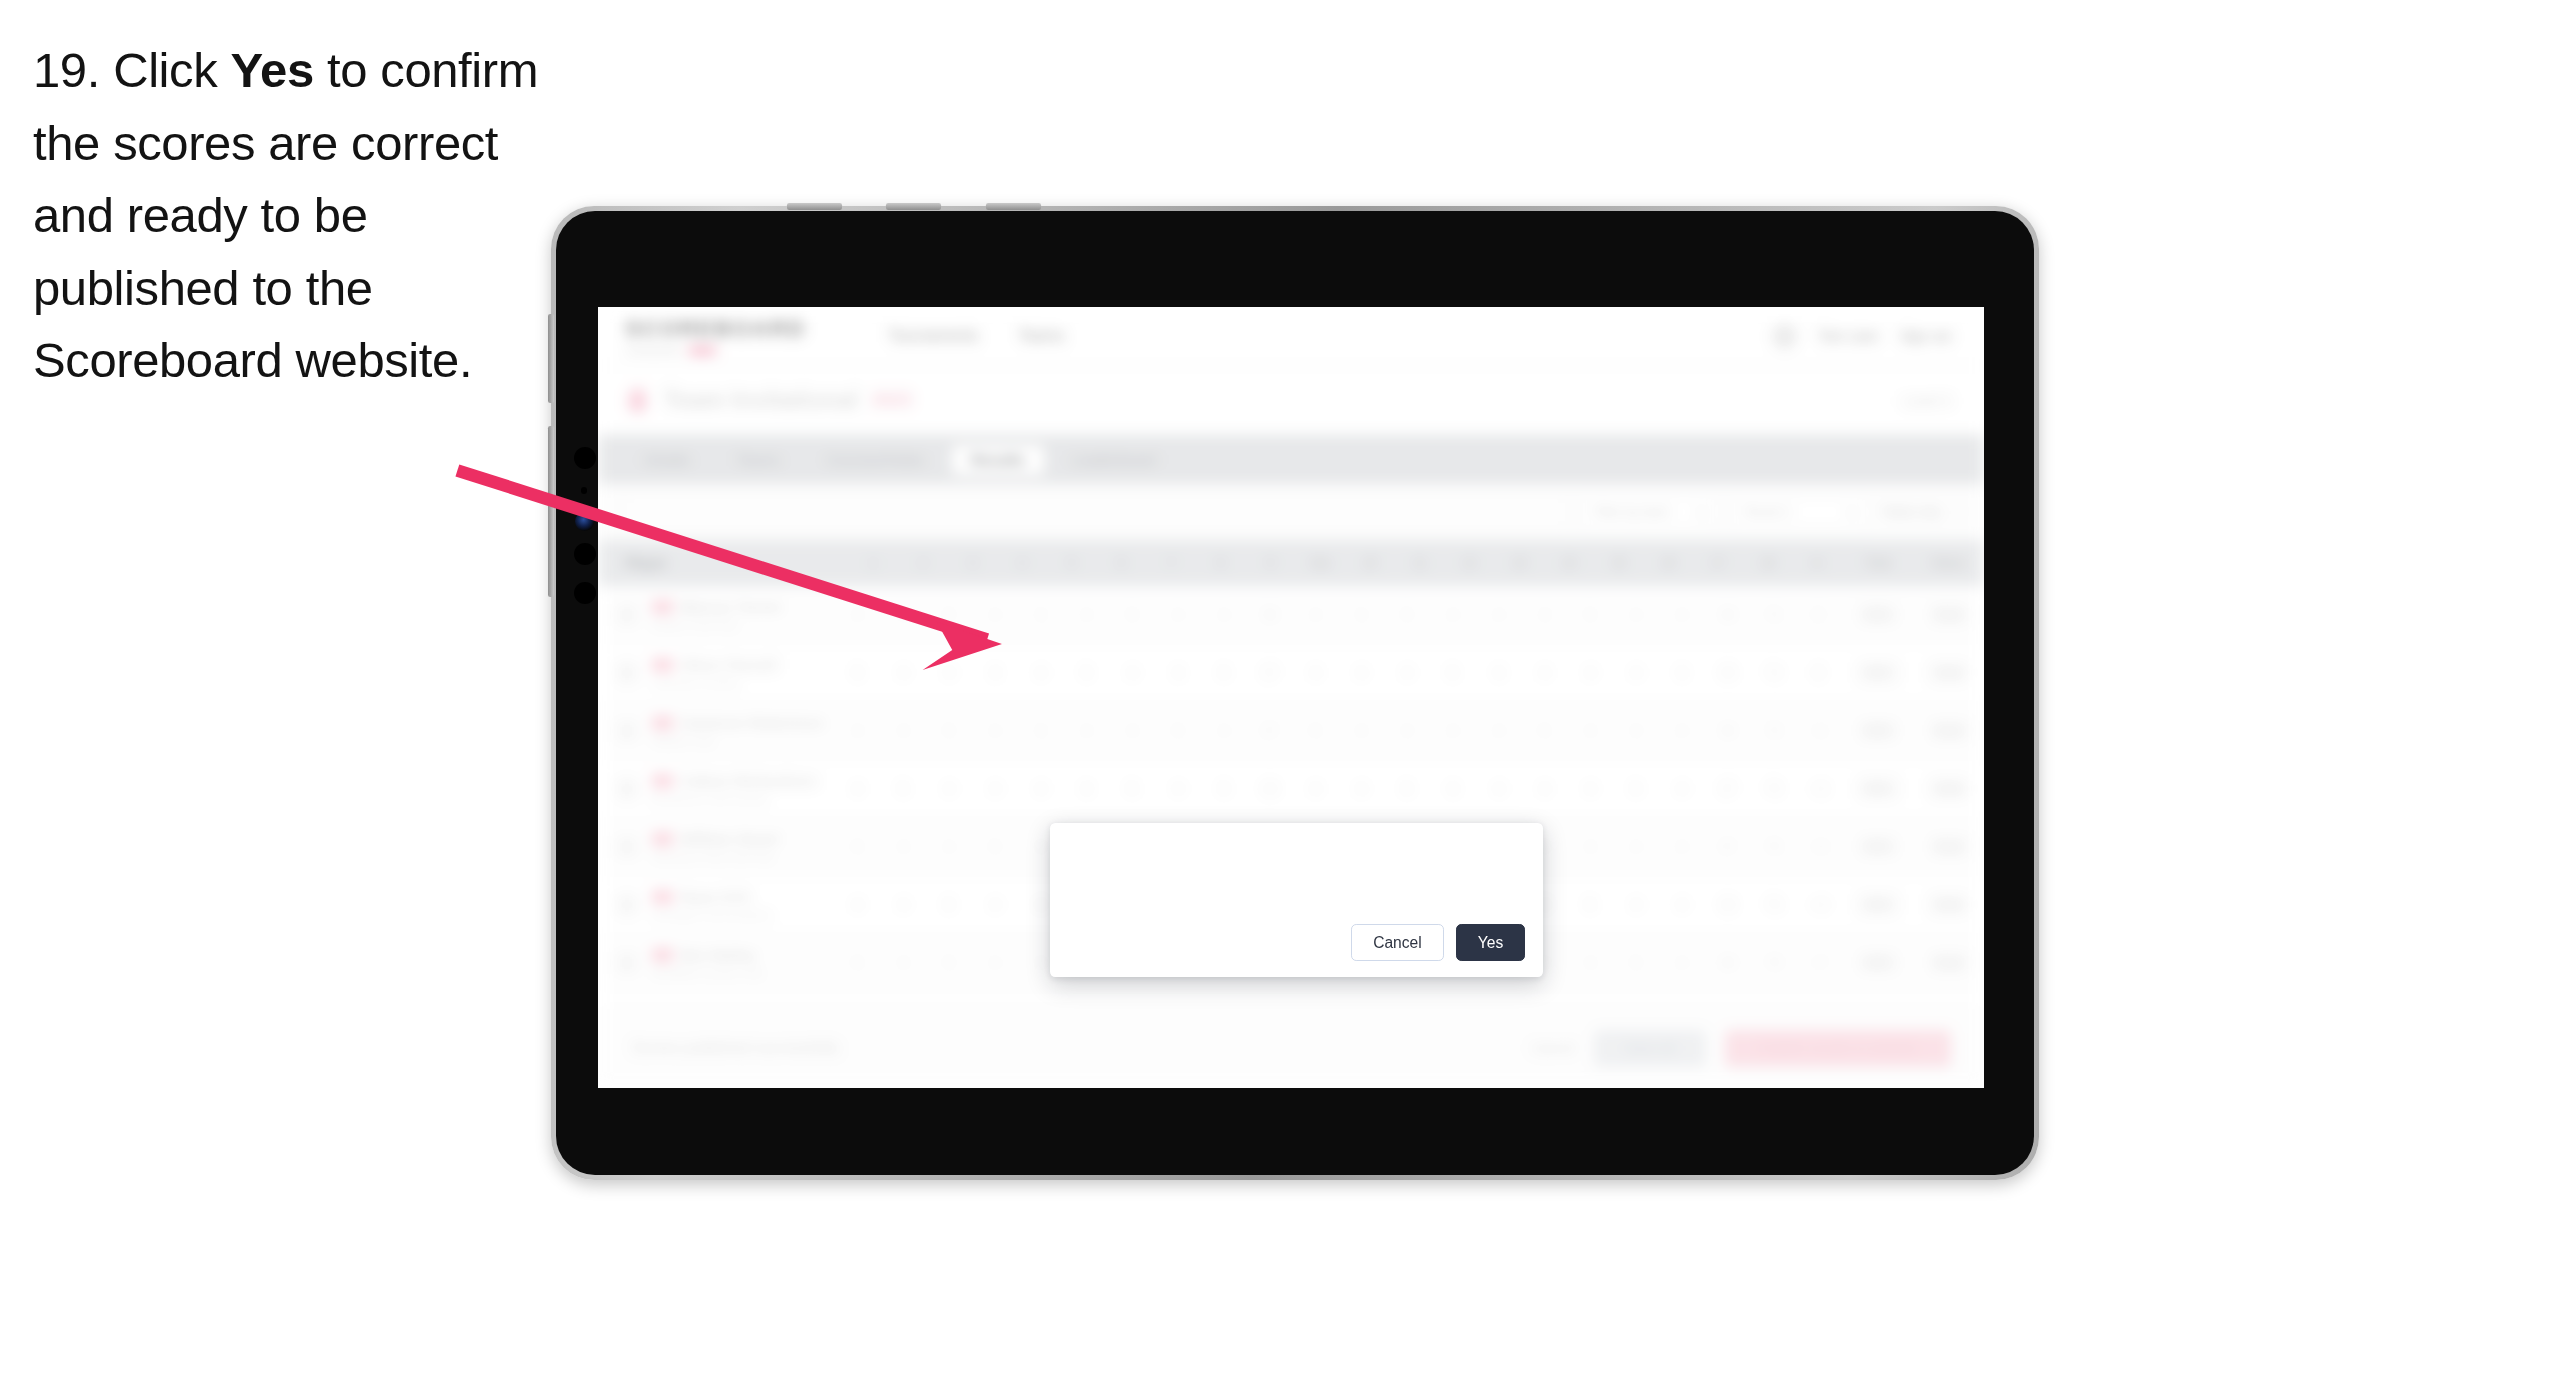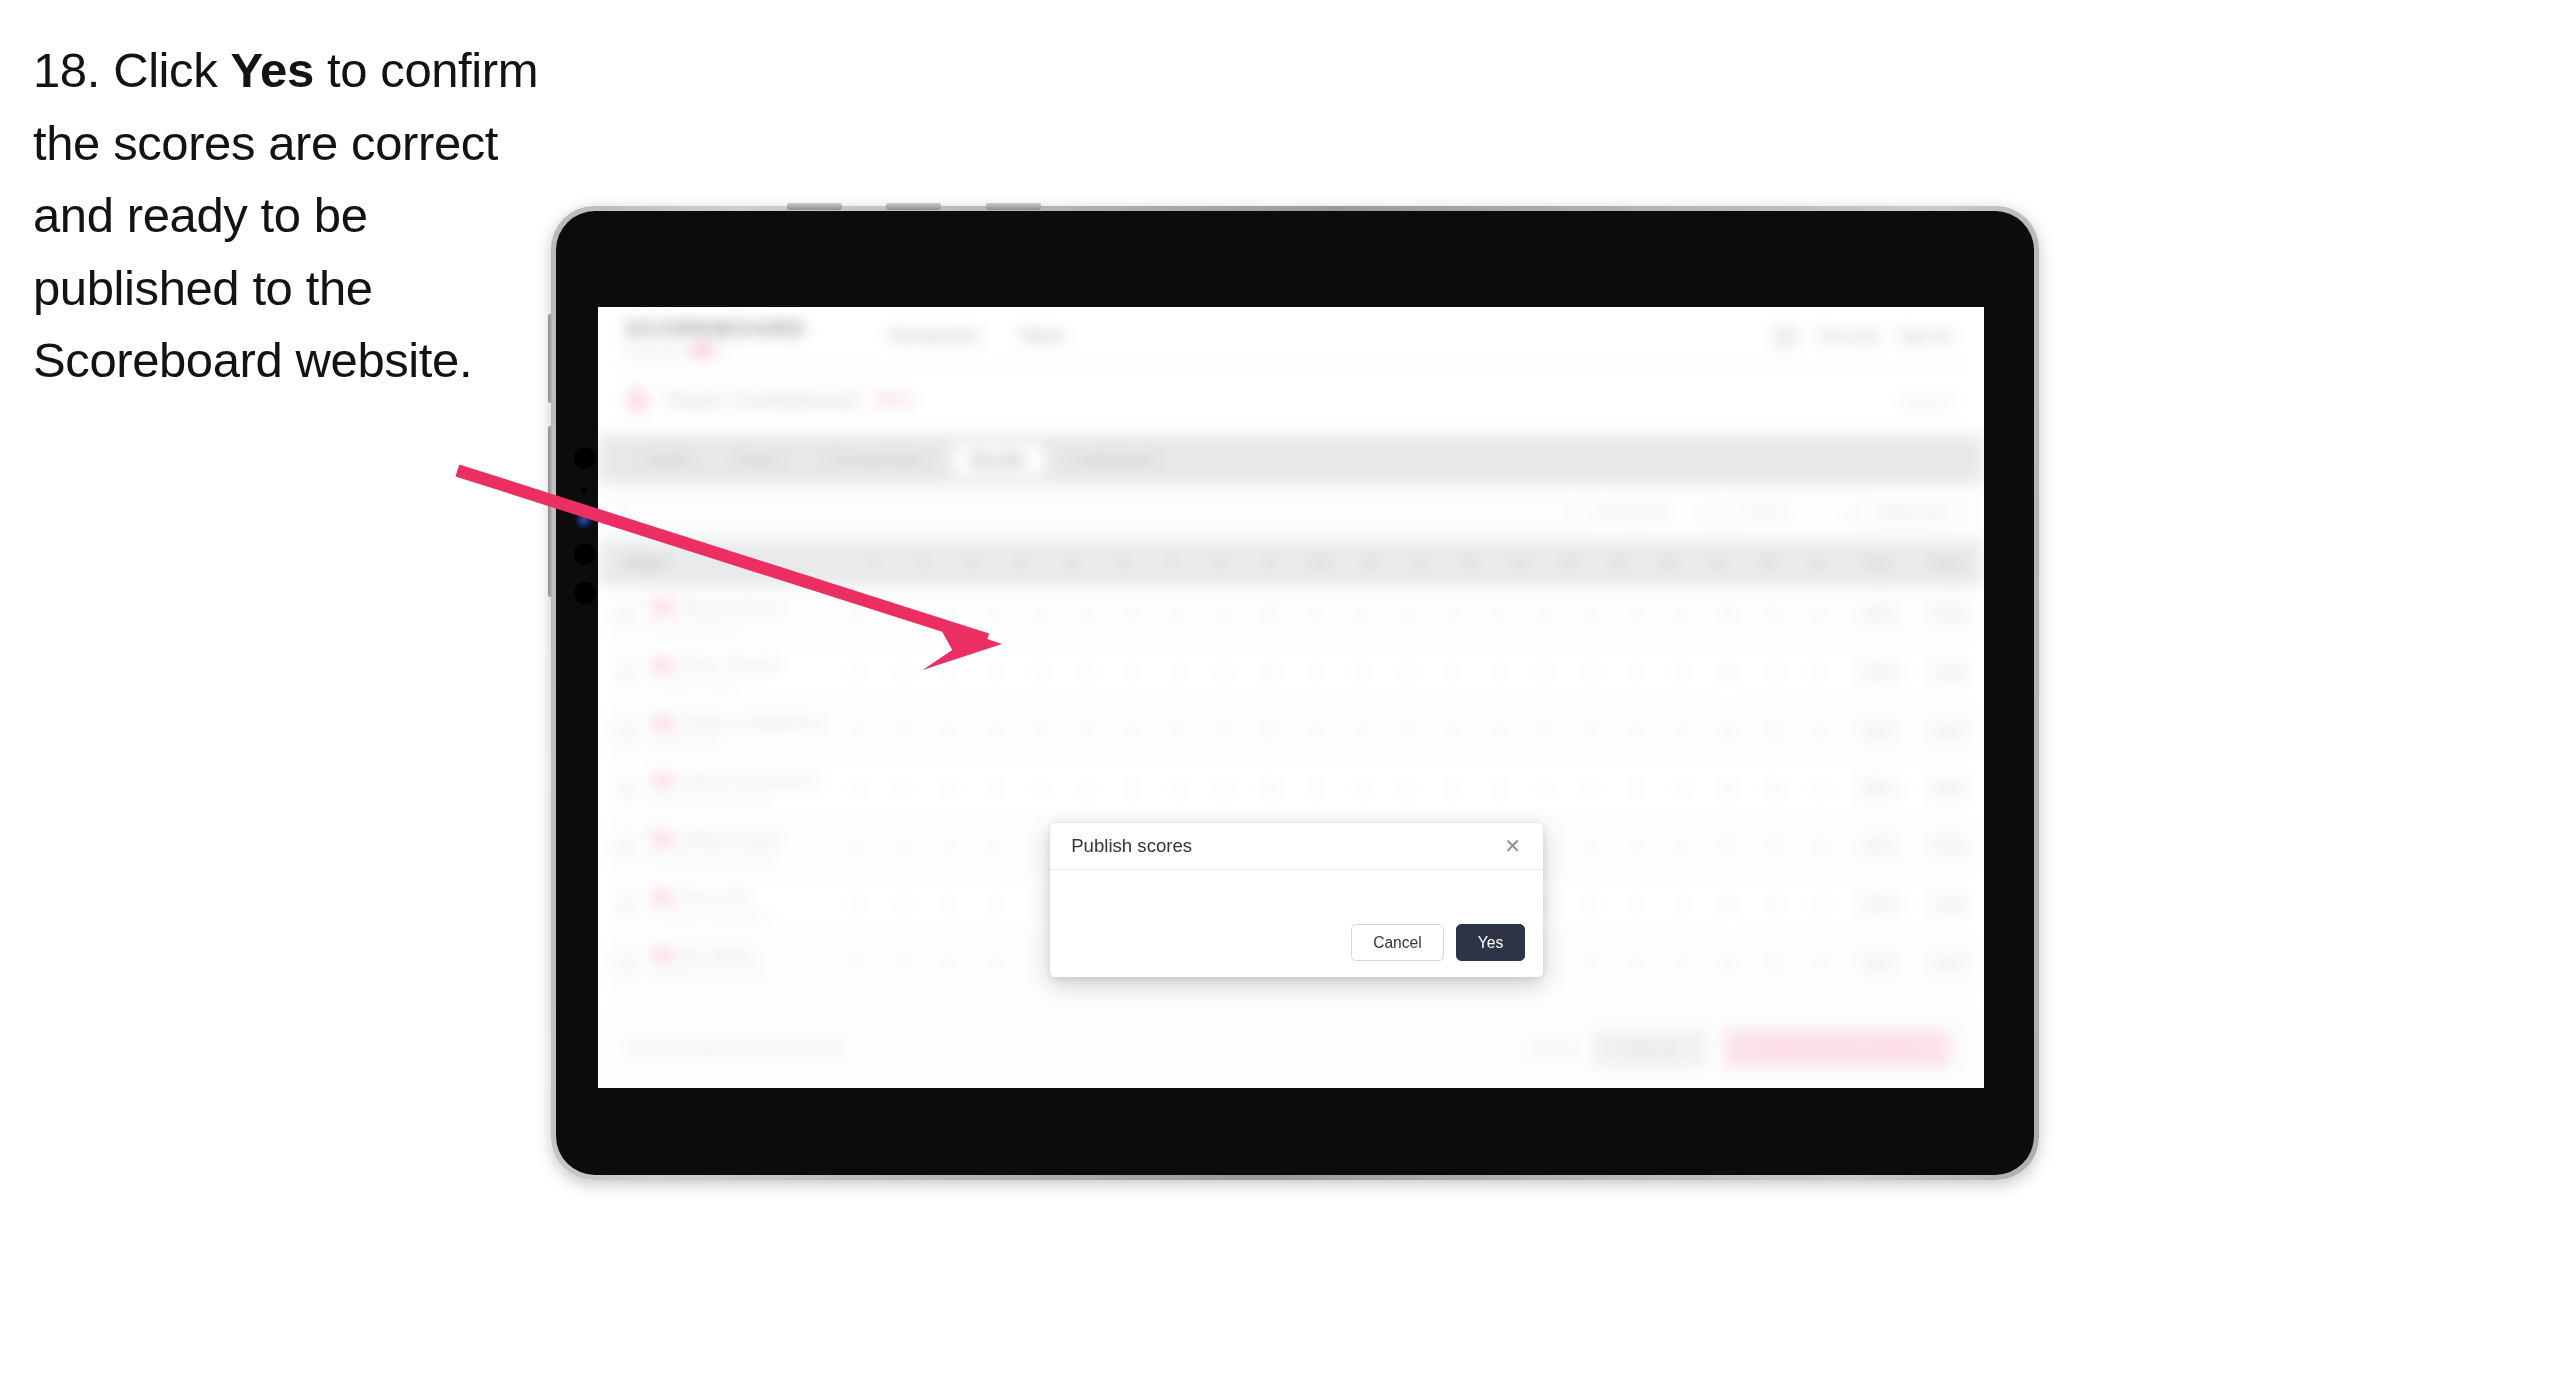--- a/index.html
+++ b/index.html
@@ -264,21 +264,21 @@
     position: absolute;
     left: 0; top: 0; width: 2576px; height: 1386px;
     pointer-events: none;
     z-index: 40;
   }
 </style>
 </head>
 <body>
 
 <div id="instruction">
-  <span>18.</span>
+  <span>19.</span>
   <span>Click </span><span class="bold">Yes</span><span> to confirm the scores are correct and ready to be published to the Scoreboard website.</span>
 </div>
 
 <div id="tablet">
   <div class="tablet-outer"></div>
   <div class="btn-top b1"></div>
   <div class="btn-top b2"></div>
   <div class="btn-top b3"></div>
   <div class="btn-side s1"></div>
   <div class="btn-side s2"></div>
@@ -615,24 +615,20 @@
           <div class="footer-actions">
             <span class="btn-link">Cancel</span>
             <span class="btn-grey">Save all</span>
             <span class="btn-pink">Publish results to website</span>
           </div>
         </div>
 
       </div>
 
       <div id="modal">
-        <div class="modal-head">
-          <span class="modal-title">Publish scores</span>
-          <span class="modal-close">✕</span>
-        </div>
         <div class="modal-actions">
           <span class="m-btn m-cancel">Cancel</span>
           <span class="m-btn m-yes">Yes</span>
         </div>
       </div>
 
     </div>
   </div>
 </div>
 

